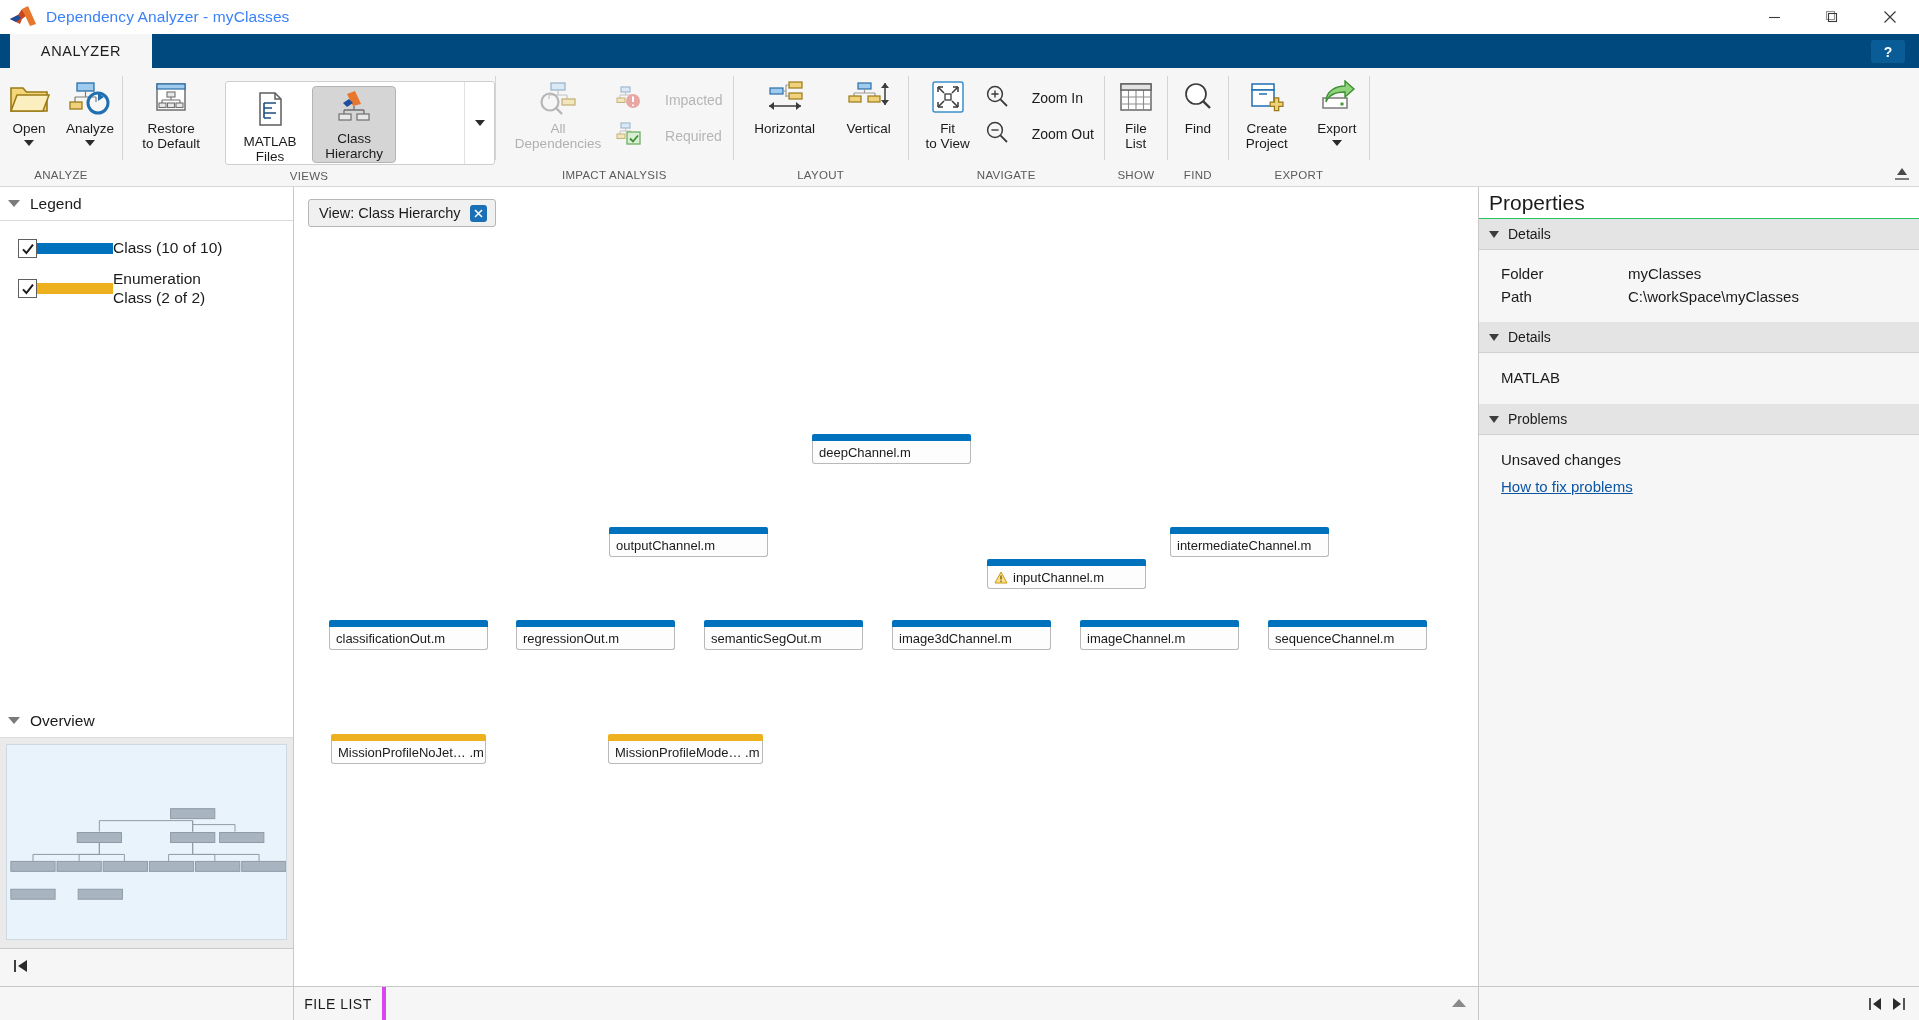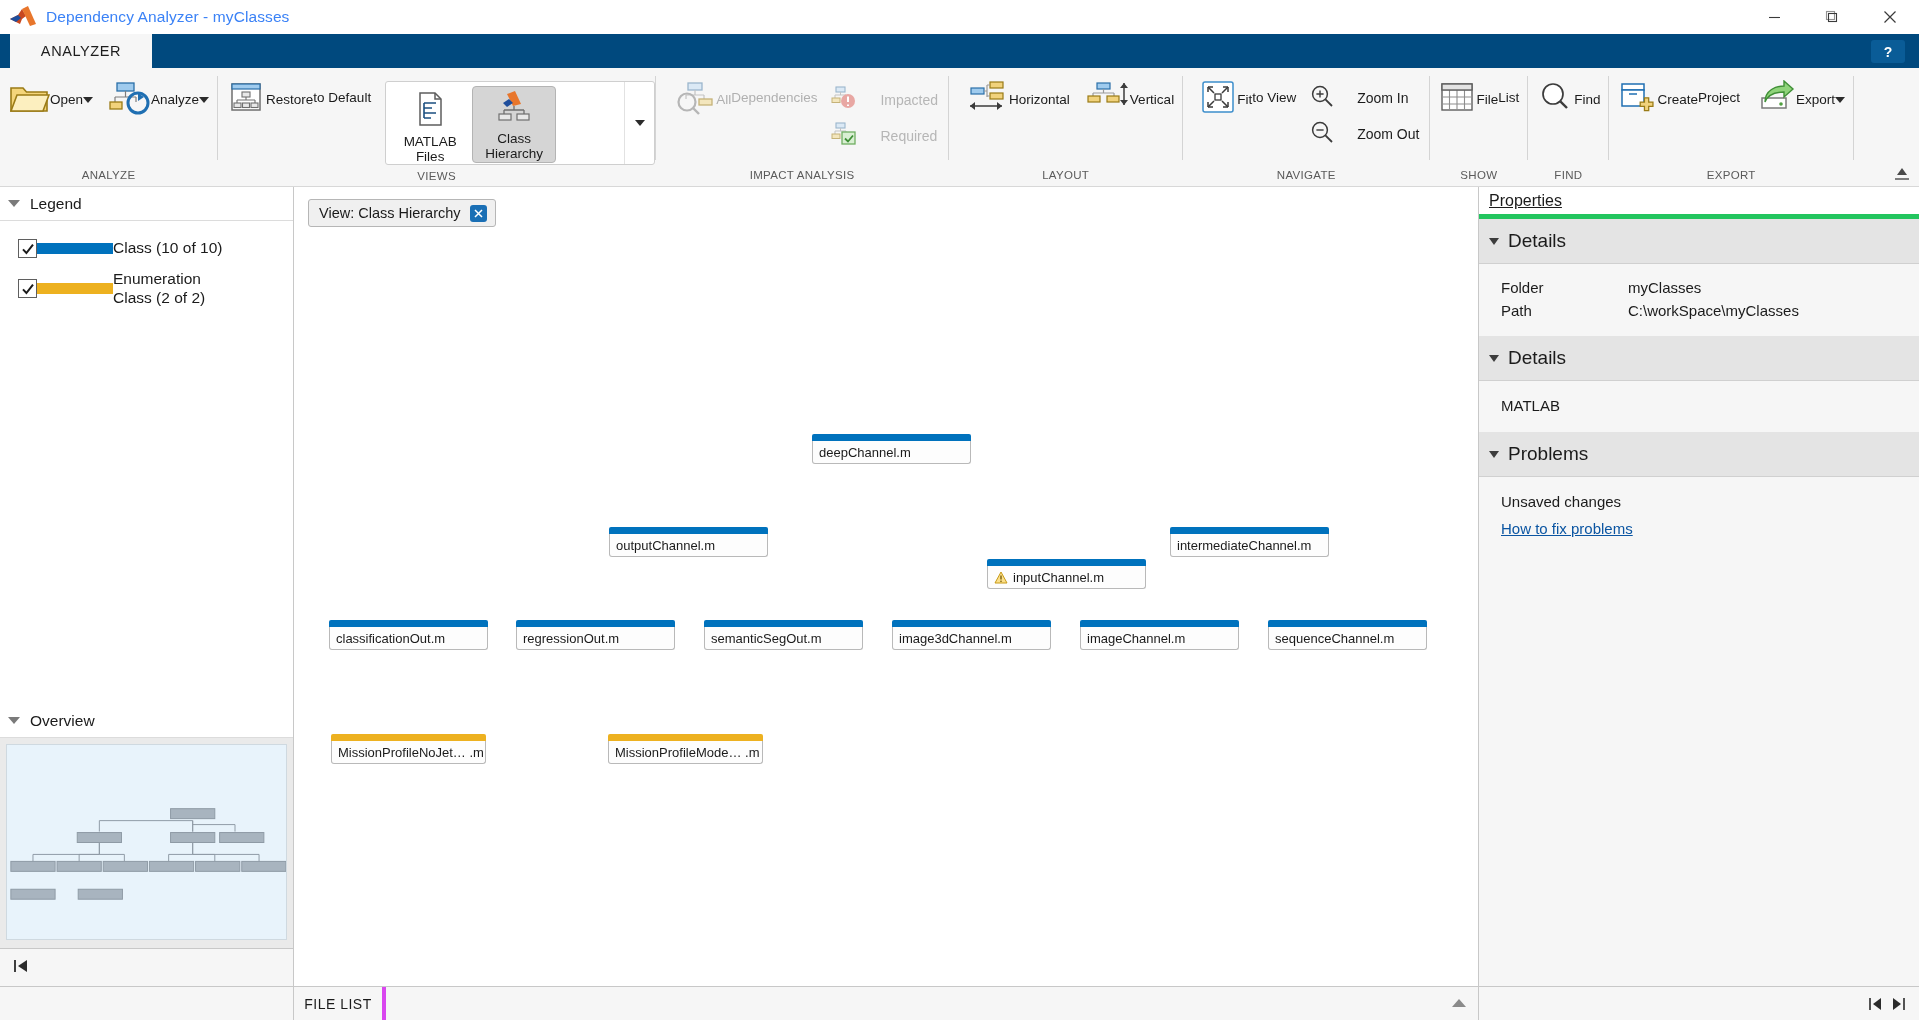--- a/index.html
+++ b/index.html
@@ -78,21 +78,21 @@
   .rgroup-label {
     height: 22px;
     font-size: 11.5px; color: #5a5a5a;
     letter-spacing: .3px;
     display: flex; align-items: center; justify-content: center;
     width: 100%;
   }
   .rsep { width: 1px; background: #d4d4d4; margin: 8px 0 26px 0; flex: none; }
 
   .rbtn {
-    display: flex; flex-direction: row; align-items: center;
+    display: flex; flex-direction: column; align-items: center;
     padding: 2px 8px 0 8px;
     min-width: 56px;
     cursor: default;
   }
   .rbtn .lbl {
     font-size: 13.5px; color: #1b1b1b;
     text-align: center; line-height: 1.12;
     margin-top: 3px;
   }
   .rbtn.disabled .lbl { color: #b0b0b0; }
@@ -225,30 +225,29 @@
 
   
   #right-panel {
     width: 441px; flex: none;
     border-left: 1px solid #c8c8c8;
     background: #ffffff;
     display: flex; flex-direction: column;
   }
   #props-title {
     height: 32px; display: flex; align-items: center;
-    padding-left: 10px; font-size: 16px; color: #1b1b1b;
-    border-bottom: 5px solid #22c55e;
-    text-decoration: underline;
+    padding-left: 10px; font-size: 21px; color: #1b1b1b;
+    border-bottom: 1px solid #22c55e;
   }
   .sect-header {
-    height: 45px; background: #e4e4e4;
+    height: 31px; background: #e4e4e4;
     border-bottom: 1px solid #d0d0d0;
     display: flex; align-items: center; gap: 9px;
     padding-left: 10px;
-    font-size: 19px; color: #1b1b1b;
+    font-size: 14px; color: #1b1b1b;
   }
   .sect-tri {
     width: 0; height: 0;
     border-left: 5.5px solid transparent;
     border-right: 5.5px solid transparent;
     border-top: 7px solid #3d3d3d;
   }
   .sect-body { background: #f6f6f6; padding: 12px 0 14px 0; }
   .kv { display: flex; padding: 3px 8px 3px 22px; font-size: 15px; color: #1b1b1b; }
   .kv .k { width: 127px; flex: none; }

